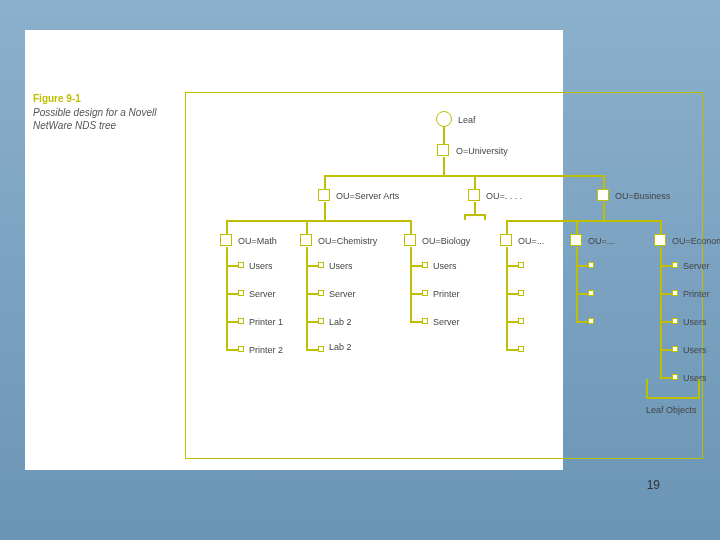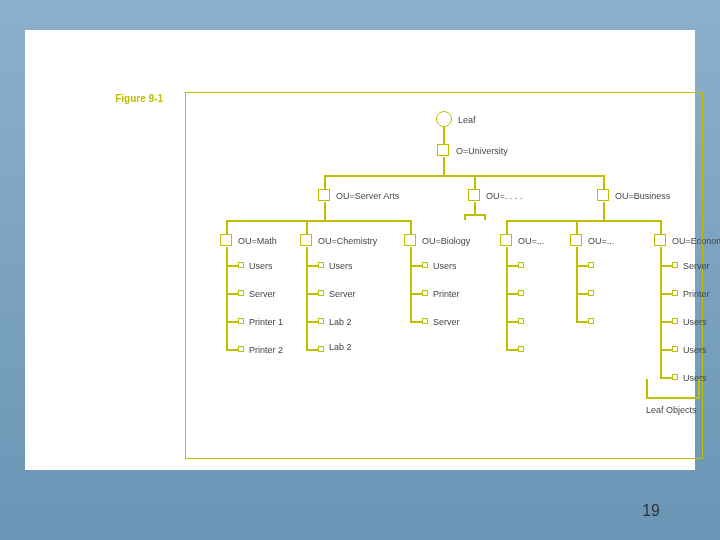--- a/index.html
+++ b/index.html
@@ -4,33 +4,32 @@
 <style>
   html,body{margin:0;padding:0}
   body{
     width:720px;height:540px;
     background:linear-gradient(to bottom,#8bb0cc,#6b95b5);
     font-family:Verdana,Geneva,sans-serif;
     position:relative;
   }
   .slide{
     position:absolute;left:25px;top:30px;
-    width:670px;height:440px;
+    width:538px;height:440px;
     background:#fff;
-    text-align:right;
   }
   .caption{
     position:absolute;left:8px;top:62px;width:130px;
     color:#333;font-size:10px;line-height:1.35;
   }
   .caption .fignum{color:#bdbf00;font-weight:bold}
   .caption .figtitle{font-style:italic;color:#555}
   .pagenum{
-    position:absolute;right:60px;bottom:20px;
-    color:#333;font-size:16px;
+    position:absolute;right:60px;bottom:48px;
+    color:#333;font-size:12px;
   }
   .diagram-frame{
     position:absolute;left:160px;top:62px;width:516px;height:365px;
     border:1px solid #bdbf00;
     font-size:9px;color:#444;
   }
   .diagram-frame *{position:absolute}
   .ln{background:#bdbf00}
   .box{
     width:10px;height:10px;border:1.5px solid #bdbf00;background:#fff;
@@ -43,20 +42,21 @@
   }
   .lbl{white-space:nowrap}
 </style>
 </head>
 <body>
 
 <div class="slide">
 
   <div class="caption">
     <span class="fignum">Figure 9-1</span><br>
+    <span class="figtitle">Possible design for a Novell NetWare NDS tree</span>
   </div>
 
   <div class="diagram-frame">
 
     <div class="circle" style="left:250px;top:18px"></div>
     <span class="lbl" style="left:272px;top:22px">Leaf</span>
     <div class="ln" style="left:257px;top:33px;width:2px;height:18px"></div>
 
     <div class="box" style="left:251px;top:51px"></div>
     <span class="lbl" style="left:270px;top:53px">O=University</span>

